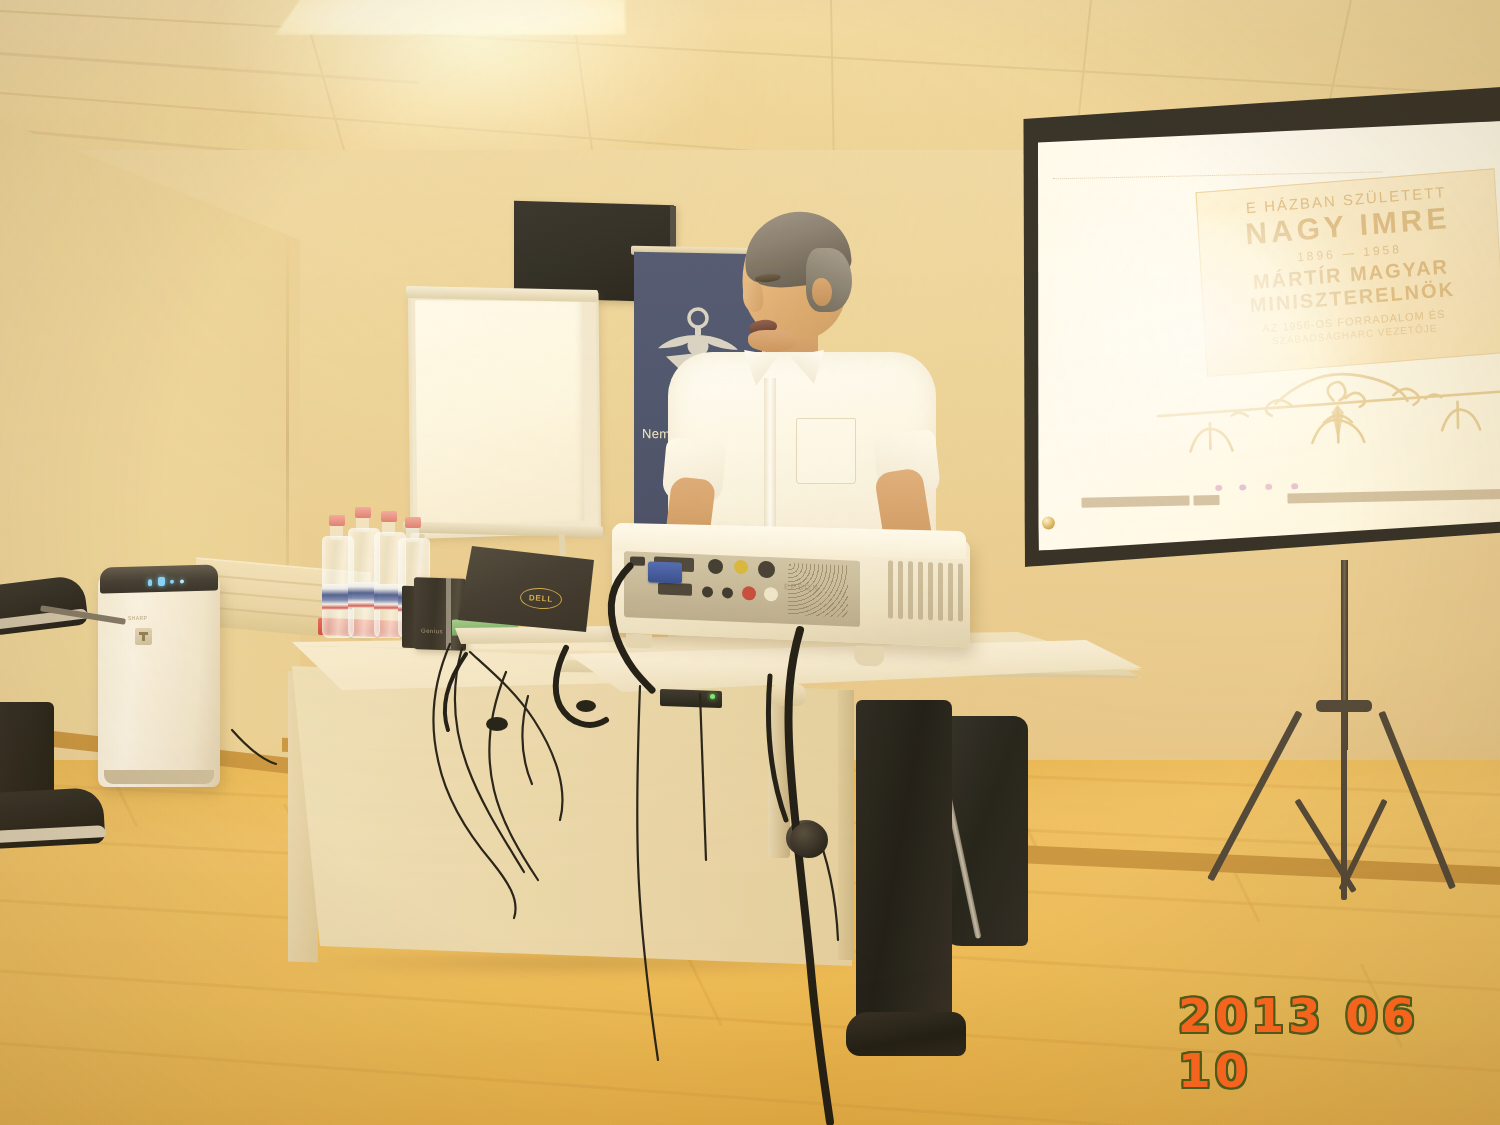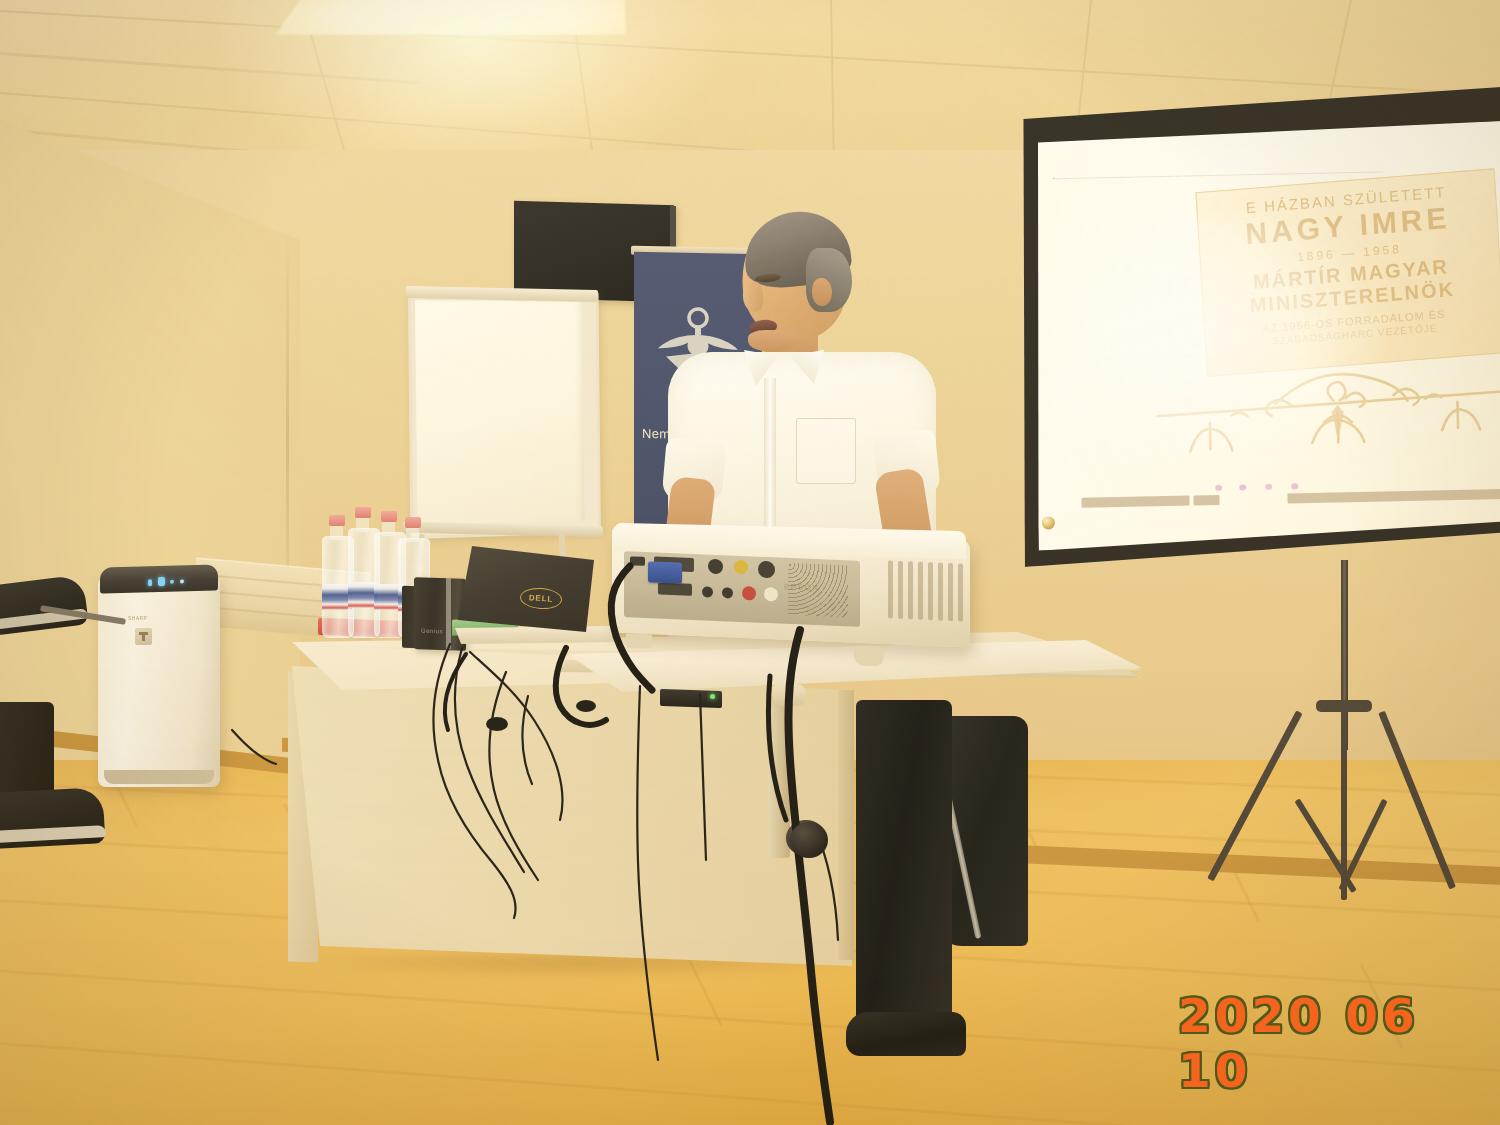--- a/index.html
+++ b/index.html
@@ -817,15 +817,15 @@
     <path class="cable-thin" d="M528 696 C520 726 520 756 532 784"></path>
     <ellipse cx="497" cy="724" rx="11" ry="7" fill="#1a1813"></ellipse>
     <ellipse cx="586" cy="706" rx="10" ry="6" fill="#1a1813"></ellipse>
   </svg>
   <div class="cable-grommet"></div>
 
   <div class="warmcast"></div>
   <div class="warmcast2"></div>
   <div class="vignette"></div>
 
-  <div class="datestamp">2020  06  10</div>
+  <div class="datestamp">2013  06  10</div>
 
 </div>
 
 </body></html>

